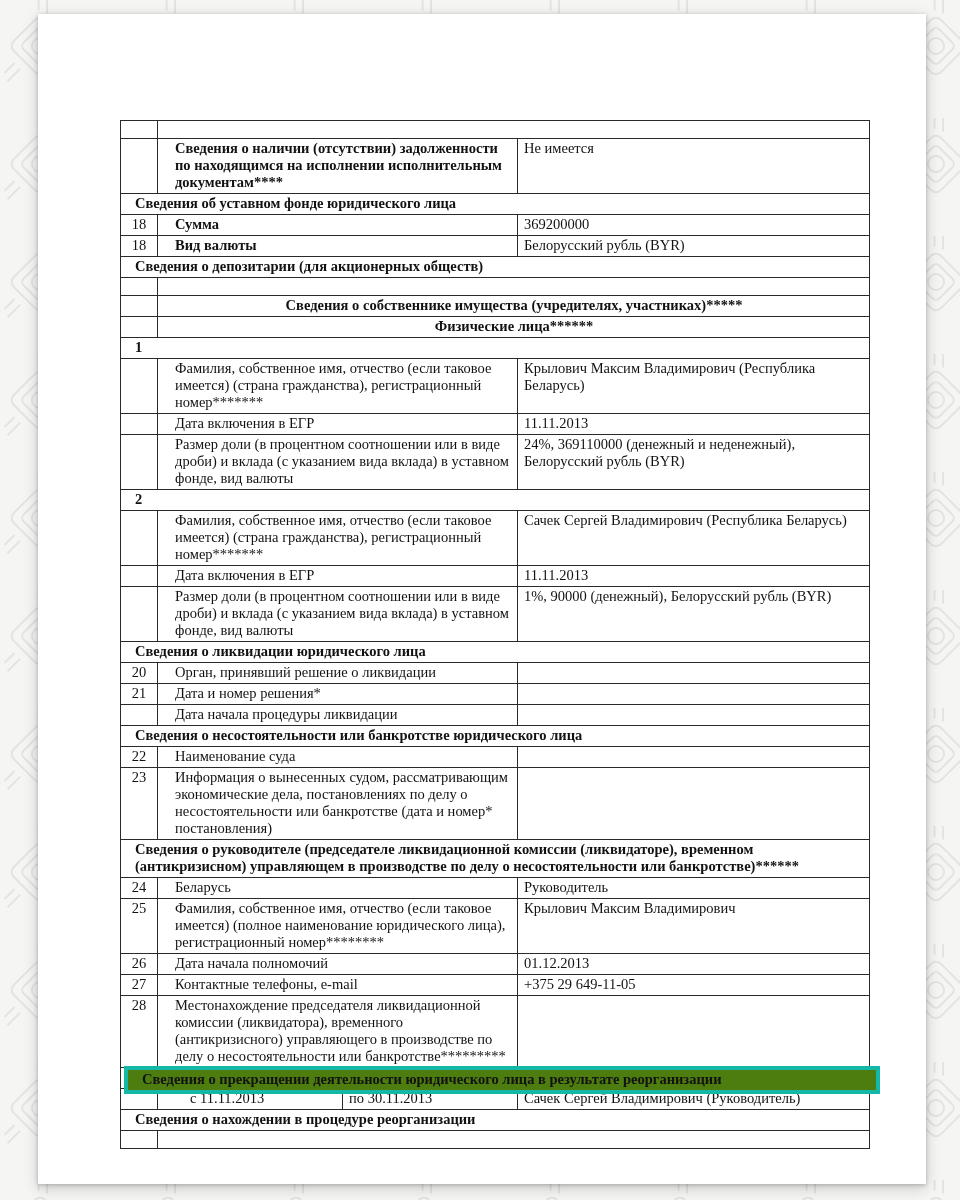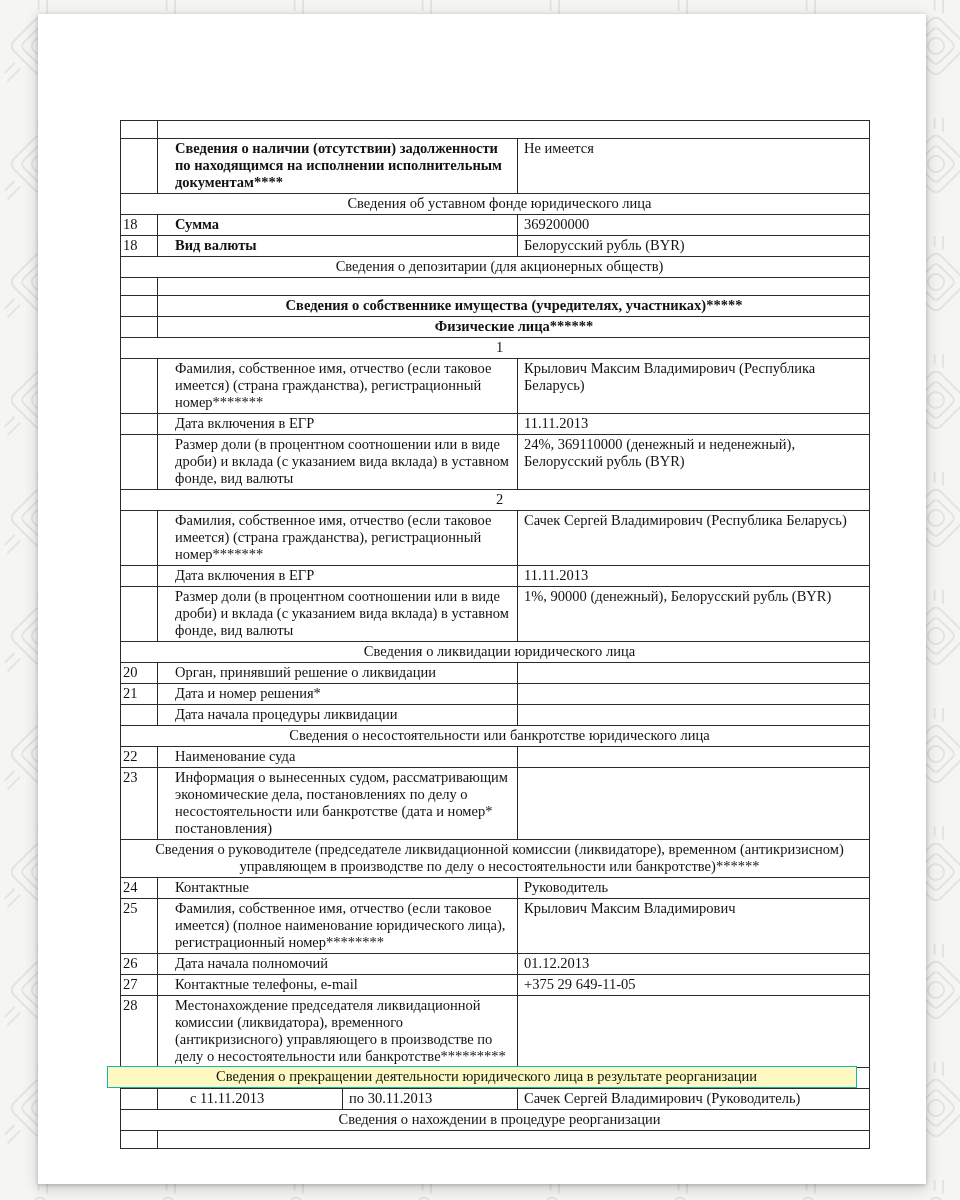--- a/index.html
+++ b/index.html
@@ -30,42 +30,42 @@
   .tbl {
     position: absolute;
     left: 82px;
     top: 106px;
     width: 748px;
     border: 1px solid #2a2a2a;
     background: #fff;
   }
   .tbl2 {
     position: absolute;
-    left: 69px;
+    left: 86px;
     width: 748px;
-    border: 1px solid #14b8a6;
-    background: #fef9c3;
+    border: 4px solid #14b8a6;
+    background: #4d7c0f;
   }
   .tr { display: flex; align-items: stretch; border-top: 1px solid #2a2a2a; }
   .tr.first { border-top: none; }
   .td {
     box-sizing: border-box;
     padding: 1px 5px 2px 6px;
     font-size: 14.5px;
     line-height: 17px;
     color: #121212;
     overflow: hidden;
   }
   .td + .td { border-left: 1px solid #2a2a2a; }
-  .num  { flex: 0 0 36px; width: 36px; text-align: left; padding-left: 2px; padding-right: 2px; }
+  .num  { flex: 0 0 36px; width: 36px; text-align: center; padding-left: 2px; padding-right: 2px; }
   .lbl  { flex: 0 0 360px; width: 360px; padding-left: 17px; }
   .val  { flex: 1 1 auto; }
   .from { flex: 0 0 185px; width: 185px; padding-left: 32px; }
   .to   { flex: 0 0 175px; width: 175px; }
-  .sec    { flex: 1 1 auto; text-align: center; font-weight: normal; margin-left: 8px; }
+  .sec    { flex: 1 1 auto; font-weight: bold; margin-left: 8px; }
   .merged { flex: 1 1 auto; text-align: center; }
   .b { font-weight: bold; }
   .thin { min-height: 17px; }
 </style>
 </head>
 <body>
 
 <svg class="bg-pattern" xmlns="http://www.w3.org/2000/svg">
   <defs>
     <pattern id="orn" width="128" height="118" patternUnits="userSpaceOnUse">
@@ -218,21 +218,21 @@
       <div class="td lbl">Информация о вынесенных судом, рассматривающим экономические дела, постановлениях по делу о несостоятельности или банкротстве (дата и номер* постановления)</div>
       <div class="td val"></div>
     </div>
 
     <div class="tr">
       <div class="td sec">Сведения о руководителе (председателе ликвидационной комиссии (ликвидаторе), временном (антикризисном) управляющем в производстве по делу о несостоятельности или банкротстве)******</div>
     </div>
 
     <div class="tr">
       <div class="td num">24</div>
-      <div class="td lbl">Контактные</div>
+      <div class="td lbl">Беларусь</div>
       <div class="td val">Руководитель</div>
     </div>
 
     <div class="tr">
       <div class="td num">25</div>
       <div class="td lbl">Фамилия, собственное имя, отчество (если таковое имеется) (полное наименование юридического лица), регистрационный номер********</div>
       <div class="td val">Крылович Максим Владимирович</div>
     </div>
 
     <div class="tr">

